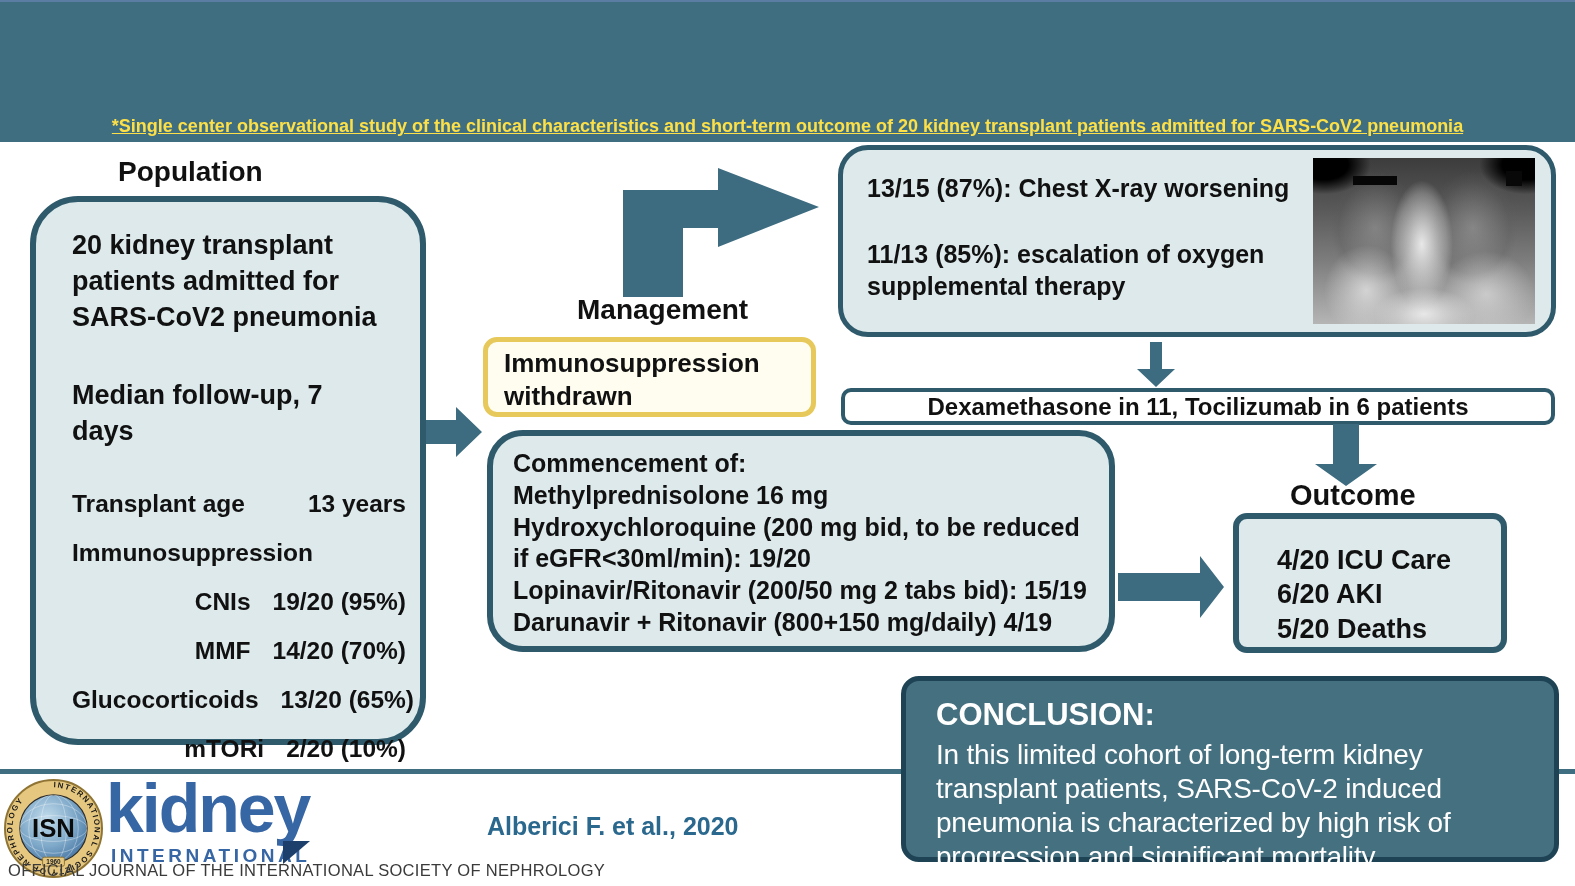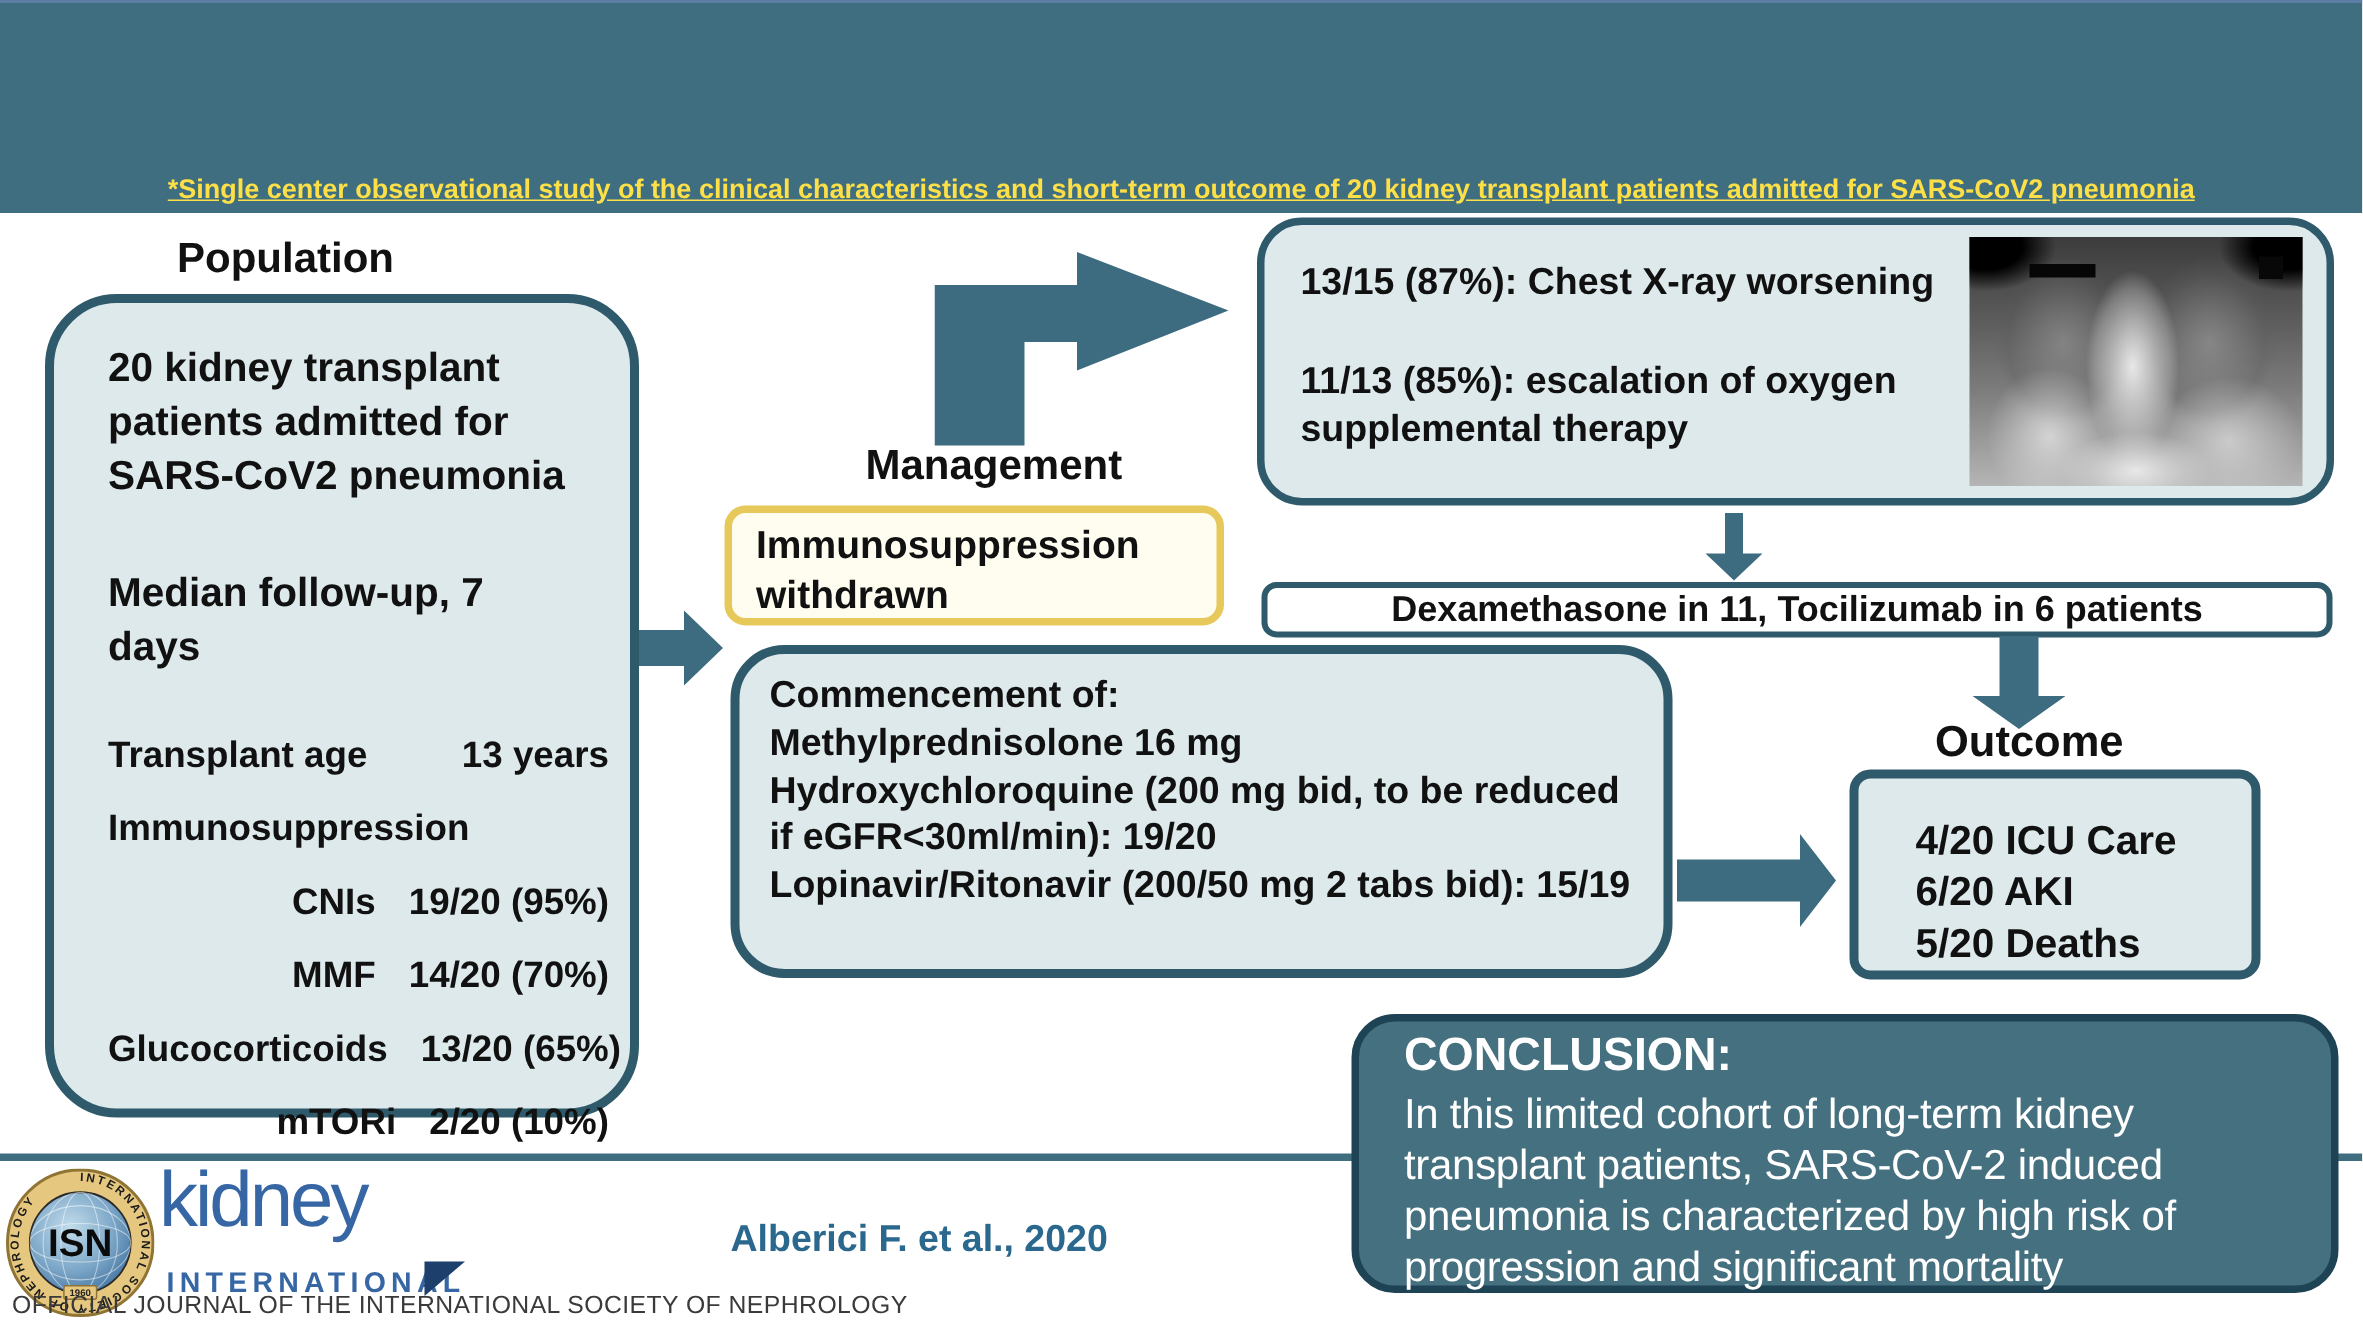--- a/index.html
+++ b/index.html
@@ -75,29 +75,29 @@
            font-size:24px;font-weight:bold;white-space:nowrap;}
 
   
   .outbox{position:absolute;left:1233px;top:513px;width:274px;height:140px;box-sizing:border-box;
           background:var(--boxfill);border:6px solid var(--boxborder);border-radius:14px;
           padding:24px 0 0 38px;}
   .oline{font-size:27px;font-weight:bold;line-height:1.27;white-space:nowrap;}
 
   
   .conclbox{position:absolute;left:901px;top:676px;width:658px;height:186px;box-sizing:border-box;
-            background:var(--conclfill);border:5px solid var(--conclborder);border-radius:29px;
-            padding:4px 0 0 30px;color:#fff;z-index:2;}
+            background:var(--conclfill);border:5px solid var(--conclborder);border-radius:18px;
+            padding:16px 0 0 30px;color:#fff;z-index:2;}
   .c-head{font-size:31px;font-weight:bold;margin-bottom:5px;}
   .c-body{font-size:28px;width:612px;line-height:1.22;letter-spacing:-0.2px;}
 
   
   .rule{position:absolute;left:0;top:769px;width:1575px;height:5px;background:var(--teal);z-index:1;}
   .seal{position:absolute;left:4px;top:779px;}
-  .wordmark{position:absolute;left:106px;top:774px;font-size:52px;font-weight:normal;
+  .wordmark{position:absolute;left:106px;top:774px;font-size:68px;font-weight:bold;
             letter-spacing:-2px;color:var(--brandblue);line-height:1;}
   .wordsub{position:absolute;left:111px;top:845px;font-size:19px;font-weight:bold;
            letter-spacing:3.5px;color:var(--brandblue);white-space:nowrap;}
   .wedge{position:absolute;left:283px;top:841px;width:0;height:0;
          border-top:23px solid #1d3f6b;border-right:27px solid transparent;}
   .tagline{position:absolute;left:8px;top:861px;font-size:16.5px;color:#3a3a3a;
            letter-spacing:0.3px;white-space:nowrap;}
   .citation{position:absolute;left:487px;top:812px;font-size:25px;font-weight:bold;
             color:var(--citationblue);white-space:nowrap;}
 </style>
@@ -156,20 +156,21 @@
   <div class="yellowbox">
     <span>Immunosuppression withdrawn</span>
   </div>
 
   <section class="combox">
     <div class="cline">Commencement of:</div>
     <div class="cline">Methylprednisolone 16 mg</div>
     <div class="cline">Hydroxychloroquine (200 mg bid, to be reduced</div>
     <div class="cline">if eGFR&lt;30ml/min): 19/20</div>
     <div class="cline">Lopinavir/Ritonavir (200/50 mg 2 tabs bid): 15/19</div>
+    <div class="cline">Darunavir + Ritonavir (800+150 mg/daily) 4/19</div>
   </section>
 
   <section class="xraybox">
     <div class="xtext">
       <div class="xline1">13/15 (87%): Chest X-ray worsening</div>
       <div class="xline2">11/13 (85%): escalation of oxygen supplemental therapy</div>
     </div>
     <div class="xray"></div>
   </section>
 

